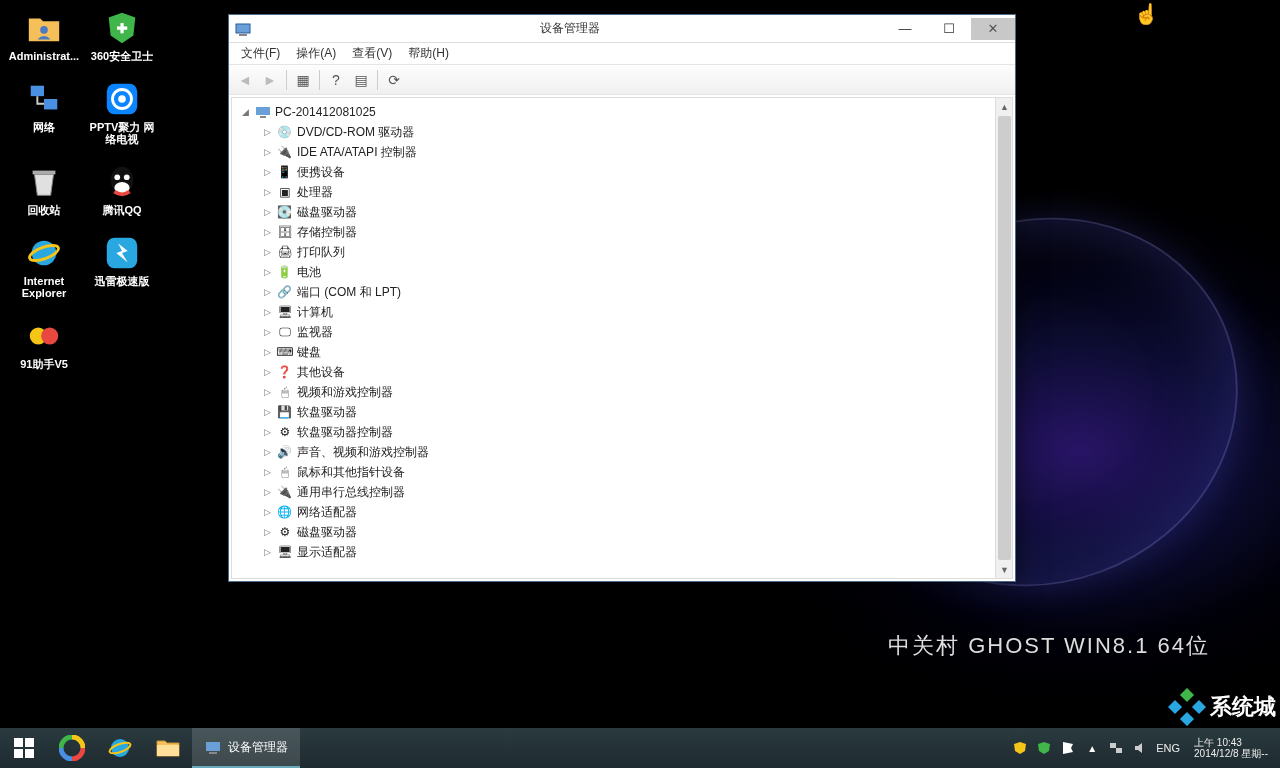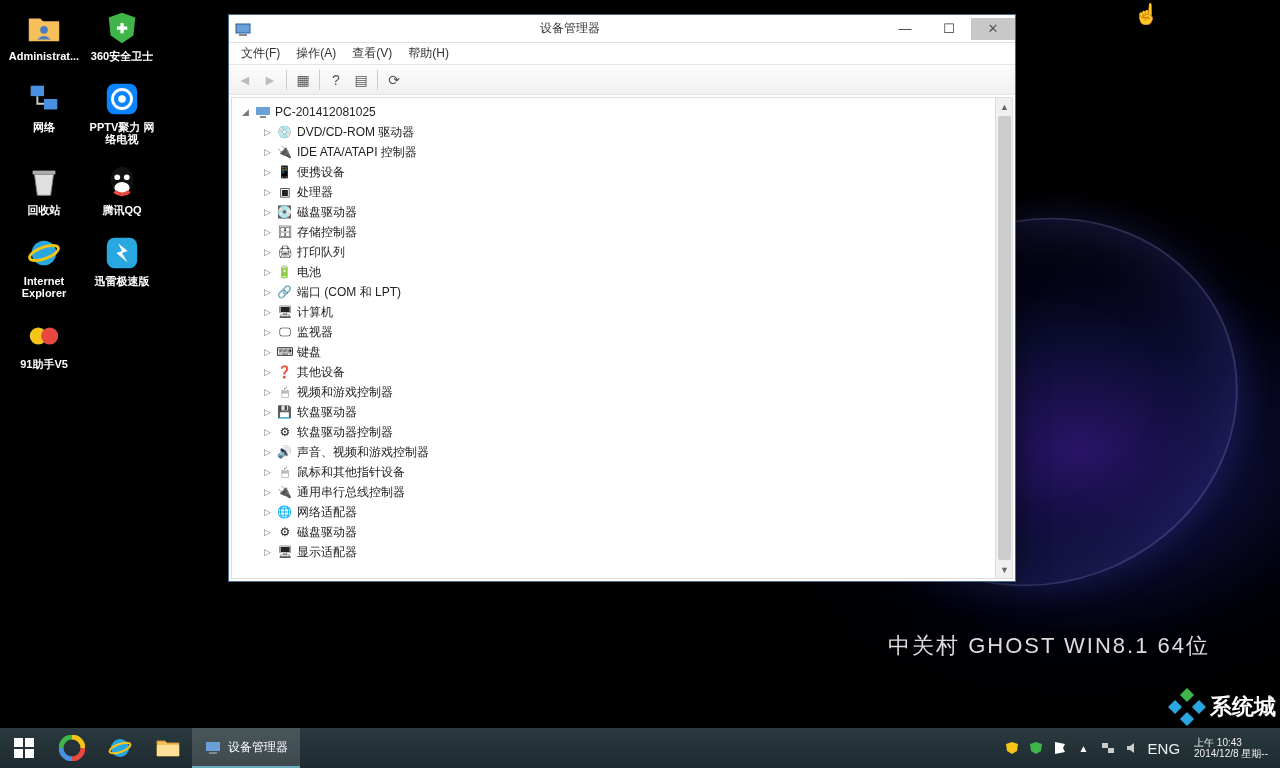--- a/index.html
+++ b/index.html
@@ -406,20 +406,20 @@
           <svg width="14" height="14" viewBox="0 0 14 14">
             <rect x="1" y="2" width="6" height="5" fill="#ccc"></rect>
             <rect x="7" y="7" width="6" height="5" fill="#ccc"></rect>
           </svg>
         </div>
       <div class="ti">
           <svg width="14" height="14" viewBox="0 0 14 14">
             <path d="M2 5 L5 5 L9 2 L9 12 L5 9 L2 9 Z" fill="#ccc"></path>
           </svg>
         </div>
-      <span style="font-size:15px">ENG</span>
+      <span style="font-size:11px">ENG</span>
       <div class="clock">
         <div>上午 10:43</div>
         <div>2014/12/8 星期--</div>
       </div>
     </div>
   </div>
 </div>
 
 </body></html>

